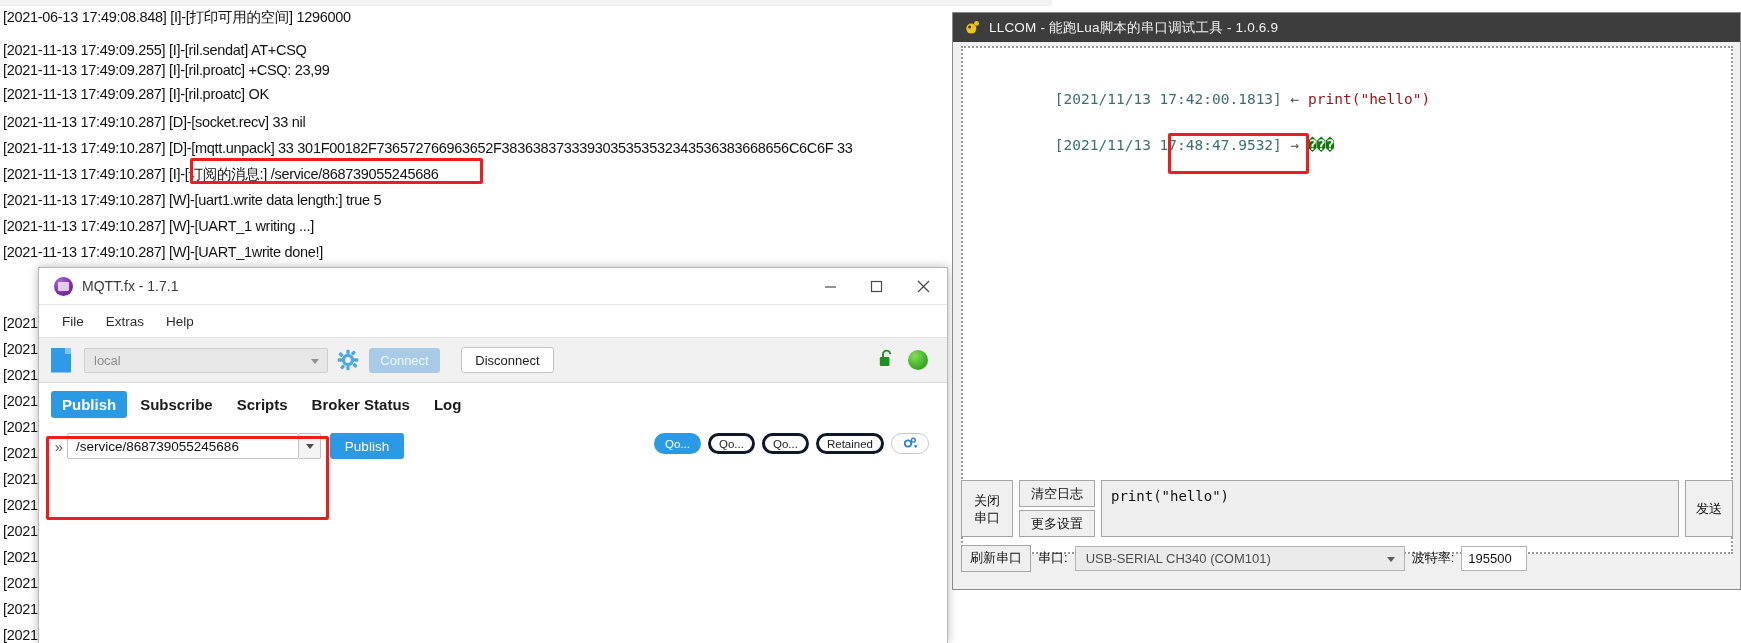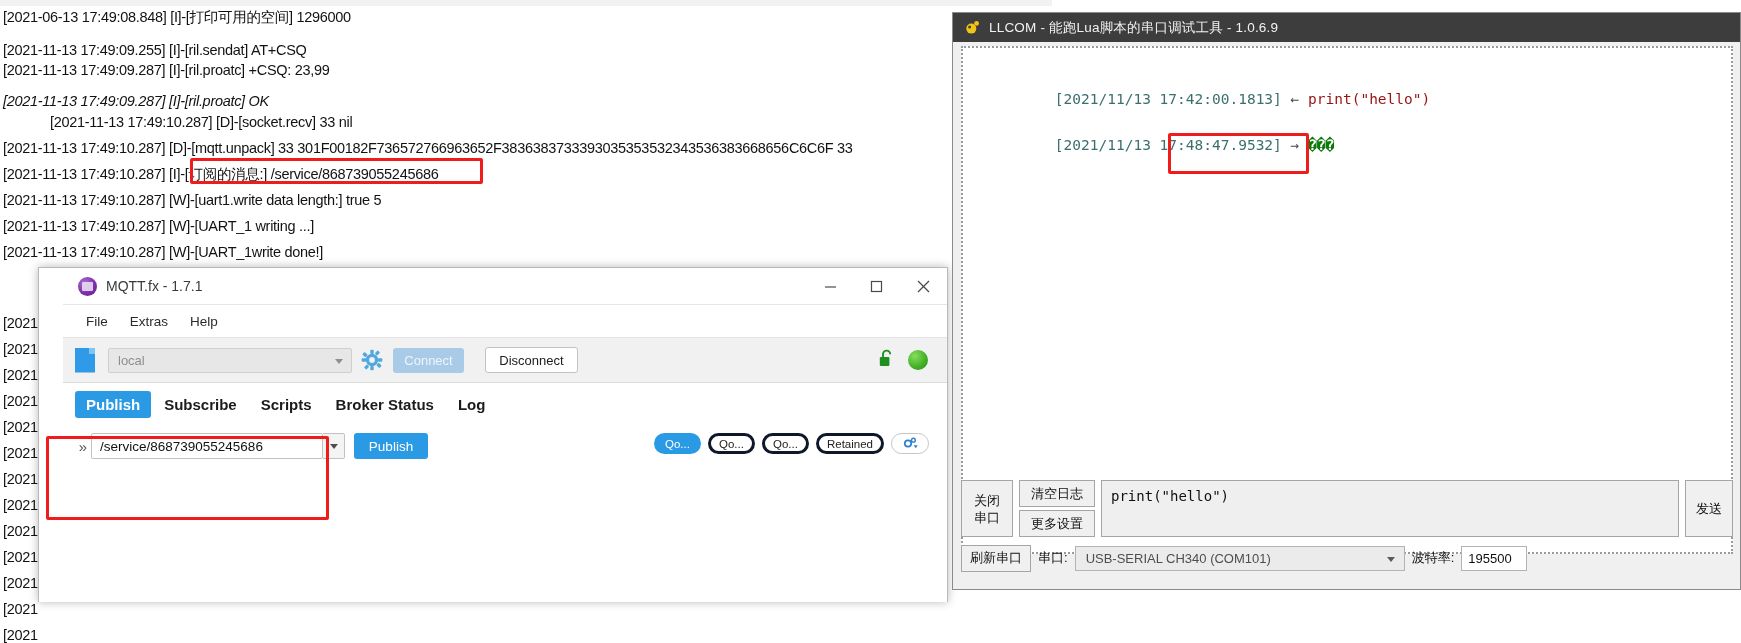--- a/index.html
+++ b/index.html
@@ -26,24 +26,24 @@
   }
   .log-trunc{width:42px;overflow:hidden;margin-top:45px;}
   .hl-box{
     position:absolute;border:3px solid #ef1c1c;border-radius:2px;
     box-sizing:border-box;pointer-events:none;
   }
   #topbar-strip{position:absolute;left:0;top:0;width:1052px;height:6px;background:#f2f2f2;}
 
   
   #mqttfx-window{
-    position:absolute;left:38px;top:267px;width:910px;height:335px;
+    position:absolute;left:38px;top:267px;width:910px;height:376px;
     background:#ffffff;border:1px solid #b9b9b9;border-bottom:none;
     box-shadow:0 0 9px rgba(0,0,0,.28);
-    box-sizing:border-box;overflow:hidden;padding-left:24px;
+    box-sizing:border-box;overflow:hidden;
   }
   #mqttfx-titlebar{
     position:relative;height:36px;background:#ffffff;border-bottom:1px solid #e6e6e6;
     display:flex;align-items:center;
   }
   .mqtt-logo{
     width:19px;height:19px;margin-left:15px;margin-right:9px;border-radius:50%;
     background:radial-gradient(circle at 35% 32%,#a96fd0 0%,#7b2fa8 58%,#5d1d86 100%);
     position:relative;flex:none;
   }
@@ -190,22 +190,22 @@
 <body>
 
 <div class="root">
 
   <div id="log-console">
     <div id="topbar-strip"></div>
 
     <div class="log-line" style="top:8px;">[2021-06-13 17:49:08.848] [I]-[打印可用的空间] 1296000</div>
     <div class="log-line" style="top:41px;">[2021-11-13 17:49:09.255] [I]-[ril.sendat] AT+CSQ</div>
     <div class="log-line" style="top:61px;">[2021-11-13 17:49:09.287] [I]-[ril.proatc] +CSQ: 23,99</div>
-    <div class="log-line" style="top:92px;font-style:italic;">[2021-11-13 17:49:09.287] [I]-[ril.proatc] OK</div>
-    <div class="log-line" style="top:113px;margin-left:47px;">[2021-11-13 17:49:10.287] [D]-[socket.recv] 33 nil</div>
+    <div class="log-line" style="top:85px;">[2021-11-13 17:49:09.287] [I]-[ril.proatc] OK</div>
+    <div class="log-line" style="top:113px;">[2021-11-13 17:49:10.287] [D]-[socket.recv] 33 nil</div>
     <div class="log-line" style="top:139px;">[2021-11-13 17:49:10.287] [D]-[mqtt.unpack] 33 301F00182F736572766963652F3836383733393035353532343536383668656C6C6F 33</div>
     <div class="log-line" style="top:165px;">[2021-11-13 17:49:10.287] [I]-[订阅的消息:] /service/868739055245686</div>
     <div class="log-line" style="top:191px;">[2021-11-13 17:49:10.287] [W]-[uart1.write data length:] true 5</div>
     <div class="log-line" style="top:217px;">[2021-11-13 17:49:10.287] [W]-[UART_1 writing ...]</div>
     <div class="log-line" style="top:243px;">[2021-11-13 17:49:10.287] [W]-[UART_1write done!]</div>
 
     <div class="log-line log-trunc" style="top:269px;">[2021</div>
     <div class="log-line log-trunc" style="top:295px;">[2021</div>
     <div class="log-line log-trunc" style="top:321px;">[2021</div>
     <div class="log-line log-trunc" style="top:347px;">[2021</div>

